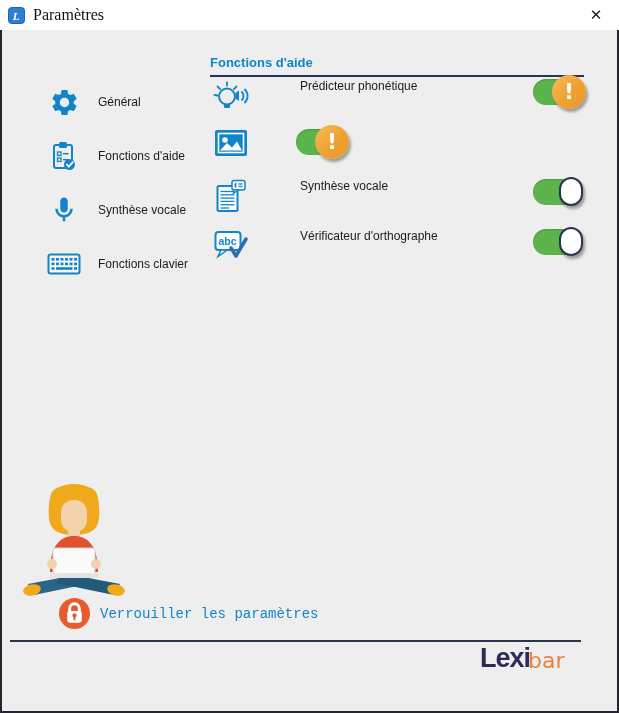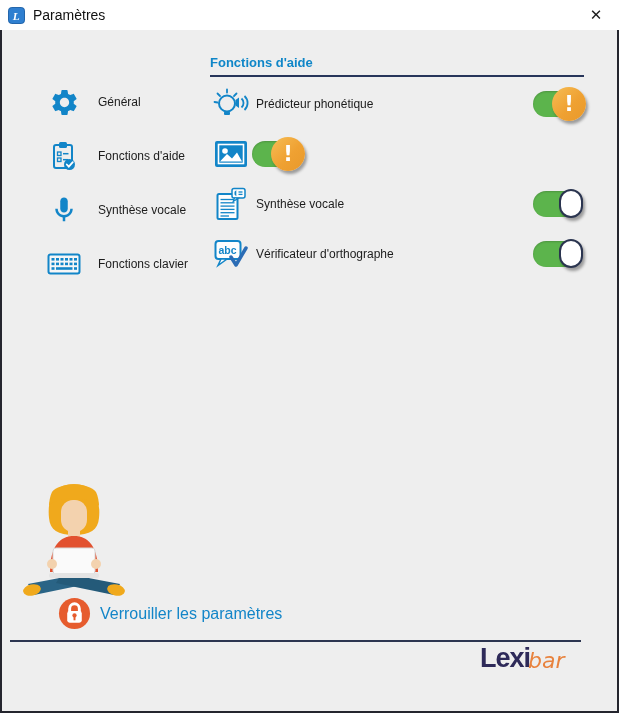--- a/index.html
+++ b/index.html
@@ -9,21 +9,21 @@
     background:#ffffff;
   }
   .window{position:relative;width:619px;height:713px;background:#ffffff;overflow:hidden;}
 
   
   .titlebar{
     position:absolute;top:0;left:0;right:0;height:30px;
     background:#ffffff;display:flex;align-items:center;padding-left:8px;box-sizing:border-box;
   }
   .app-icon{width:17px;height:17px;margin-right:8px;flex:0 0 auto;}
-  .titlebar .title{font-size:14px;color:#111;}
+  .titlebar .title{font-size:16px;color:#111;font-family:Liberation Serif, serif;}
   .close-btn{
     position:absolute;right:0;top:0;width:46px;height:30px;
     display:flex;align-items:center;justify-content:center;
     font-size:15px;color:#1a1a1a;cursor:pointer;
   }
 
   
   .content{
     position:absolute;top:30px;left:0;right:0;bottom:0;
     background:#eeeeee;
@@ -34,21 +34,21 @@
   
   .sidebar{position:absolute;left:43px;top:45px;width:165px;}
   .side-item{display:flex;align-items:center;height:54px;cursor:pointer;}
   .side-item .icon{width:38px;display:flex;justify-content:center;flex:0 0 auto;}
   .side-item .lbl{font-size:12px;color:#1c1c1c;margin-left:15px;white-space:nowrap;}
 
   
   .main{position:absolute;left:208px;top:25px;width:374px;}
   .section-title{font-size:13px;font-weight:bold;color:#0f86c8;padding-bottom:5px;}
   .section-rule{height:2px;background:#27355a;margin-bottom:2px;}
-  .row{display:flex;align-items:center;height:50px;}
+  .row{display:flex;height:50px;gap:44px;}
   .row .icon{width:42px;display:flex;justify-content:center;flex:0 0 auto;}
   .row .lbl{flex:1;font-size:12px;color:#1c1c1c;margin-left:4px;}
 
   
   .switch{
     position:relative;width:49px;height:26px;border-radius:13px;
     background:#5cb44c;flex:0 0 auto;margin-right:2px;cursor:pointer;
     box-shadow:inset 0 1px 2px rgba(0,0,0,.18);
   }
   .switch .knob{
@@ -64,25 +64,25 @@
   }
   .switch[data-state="on-warning"] .warning-glyph{
     display:block;color:#ffffff;font-weight:bold;font-size:21px;line-height:1;
     font-family:"DejaVu Sans",sans-serif;
   }
 
   
   .person{position:absolute;left:12px;top:448px;width:120px;height:120px;}
   .lock-row{position:absolute;left:56px;top:567px;display:flex;align-items:center;cursor:pointer;}
   .lock-row .lock{width:33px;height:33px;margin-right:9px;flex:0 0 auto;}
-  .lock-row .lbl{font-size:16px;color:#1285c8;}
+  .lock-row .lbl{font-size:14px;color:#1285c8;font-family:Liberation Mono, monospace;}
   .footer-rule{position:absolute;left:8px;top:610px;width:571px;height:2px;background:#2c3550;}
   .logo{position:absolute;left:478px;top:613px;white-space:nowrap;}
   .logo .p1{font-family:Liberation Sans, sans-serif;font-weight:bold;font-size:27px;color:#2e2a59;letter-spacing:-1px;}
-  .logo .p2{font-family:"DejaVu Sans",sans-serif;font-style:italic;font-size:22px;color:#e8823d;margin-left:-2px;position:relative;top:1px;}
+  .logo .p2{font-family:"DejaVu Sans",sans-serif;font-size:22px;color:#e8823d;margin-left:-2px;position:relative;top:1px;}
 </style>
 </head>
 <body>
 
 <div class="window">
 
   <div class="titlebar">
     <span class="app-icon">
       <svg viewBox="0 0 18 18" width="17" height="17">
         <rect x="0.5" y="0.5" width="17" height="17" rx="3.5" fill="#2f7fd0"></rect>

